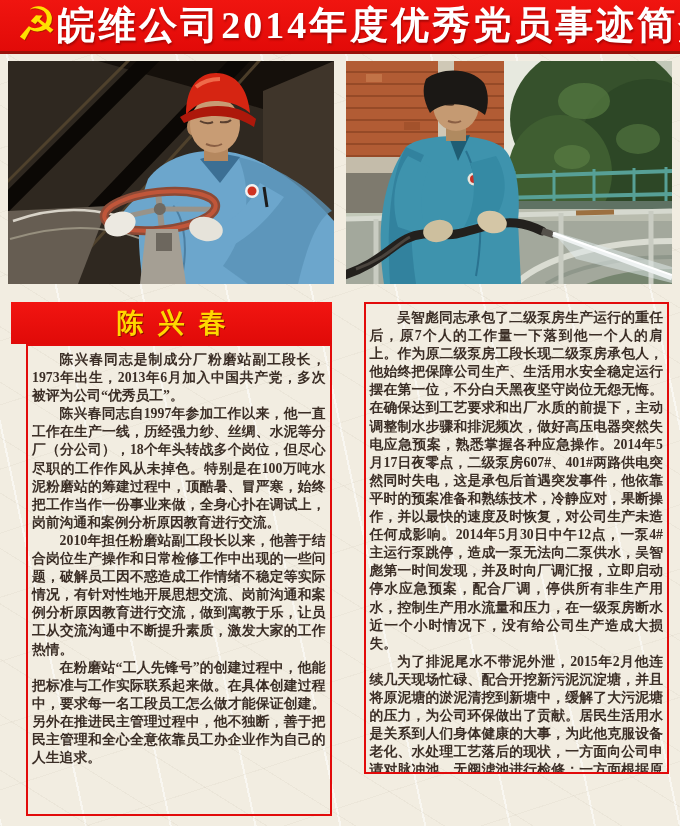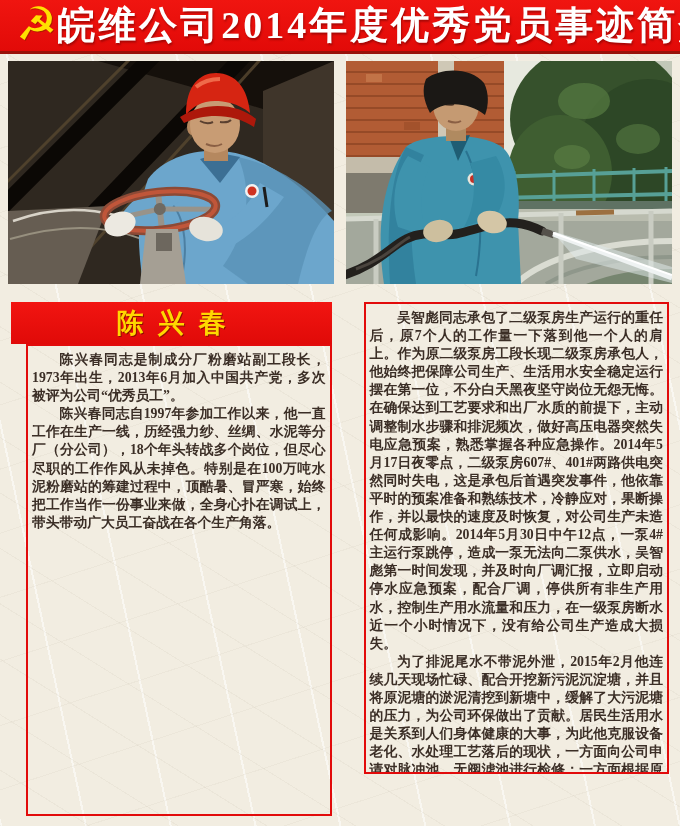--- a/index.html
+++ b/index.html
@@ -202,21 +202,23 @@
       </svg>
     </div>
   </div>
 
   <div class="columns">
 
     <div class="profile">
       <div class="banner">陈兴春</div>
       <div class="panel">
         <p>陈兴春同志是制成分厂粉磨站副工段长，1973年出生，2013年6月加入中国共产党，多次被评为公司“优秀员工”。</p>
-        <p>陈兴春同志自1997年参加工作以来，他一直工作在生产一线，历经强力纱、丝绸、水泥等分厂（分公司），18个年头转战多个岗位，但尽心尽职的工作作风从未掉色。特别是在100万吨水泥粉磨站的筹建过程中，顶酷暑、冒严寒，始终把工作当作一份事业来做，全身心扑在调试上，带头带动广大员工奋战在各个生产角落。</p>
+        <p>陈兴春同志自1997年参加工作以来，他一直工作在生产一线，历经强力纱、丝绸、水泥等分厂（分公司），18个年头转战多个岗位，但尽心尽职的工作作风从未掉色。特别是在100万吨水泥粉磨站的筹建过程中，顶酷暑、冒严寒，始终把工作当作一份事业来做，全身心扑在调试上，岗前沟通和案例分析原因教育进行交流。</p>
+        <p>2010年担任粉磨站副工段长以来，他善于结合岗位生产操作和日常检修工作中出现的一些问题，破解员工因不惑造成工作情绪不稳定等实际情况，有针对性地开展思想交流、岗前沟通和案例分析原因教育进行交流，做到寓教于乐，让员工从交流沟通中不断提升素质，激发大家的工作热情。</p>
+        <p>在粉磨站“工人先锋号”的创建过程中，他能把标准与工作实际联系起来做。在具体创建过程中，要求每一名工段员工怎么做才能保证创建。另外在推进民主管理过程中，他不独断，善于把民主管理和全心全意依靠员工办企业作为自己的人生追求。</p>
       </div>
     </div>
 
     <div class="profile">
       <div class="panel">
         <p>吴智彪同志承包了二级泵房生产运行的重任后，原7个人的工作量一下落到他一个人的肩上。作为原二级泵房工段长现二级泵房承包人，他始终把保障公司生产、生活用水安全稳定运行摆在第一位，不分白天黑夜坚守岗位无怨无悔。在确保达到工艺要求和出厂水质的前提下，主动调整制水步骤和排泥频次，做好高压电器突然失电应急预案，熟悉掌握各种应急操作。2014年5月17日夜零点，二级泵房607#、401#两路供电突然同时失电，这是承包后首遇突发事件，他依靠平时的预案准备和熟练技术，冷静应对，果断操作，并以最快的速度及时恢复，对公司生产未造任何成影响。2014年5月30日中午12点，一泵4#主运行泵跳停，造成一泵无法向二泵供水，吴智彪第一时间发现，并及时向厂调汇报，立即启动停水应急预案，配合厂调，停供所有非生产用水，控制生产用水流量和压力，在一级泵房断水近一个小时情况下，没有给公司生产造成大损失。</p>
         <p>为了排泥尾水不带泥外泄，2015年2月他连续几天现场忙碌、配合开挖新污泥沉淀塘，并且将原泥塘的淤泥清挖到新塘中，缓解了大污泥塘的压力，为公司环保做出了贡献。居民生活用水是关系到人们身体健康的大事，为此他克服设备老化、水处理工艺落后的现状，一方面向公司申请对脉冲池、无阀滤池进行检修；一方面根据原水情况合理调整投加净水剂、消毒剂，增加排泥次数，保证了出厂水水质的良好，皖维自备水厂获得了巢湖市卫生监督所授予2014-2015度先进单位称号。</p>
       </div>
     </div>
 

